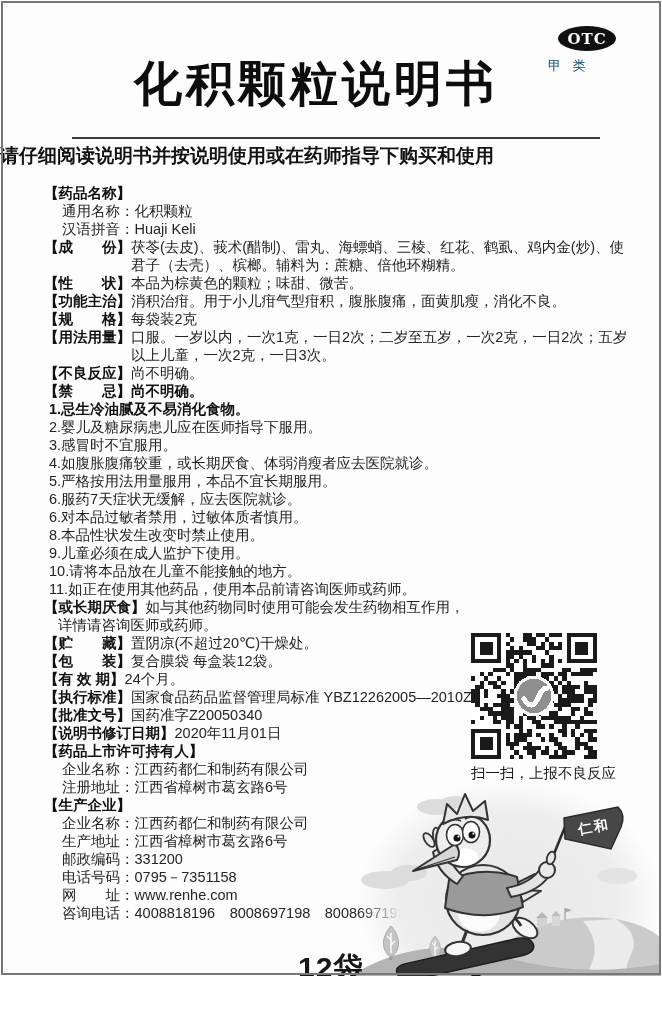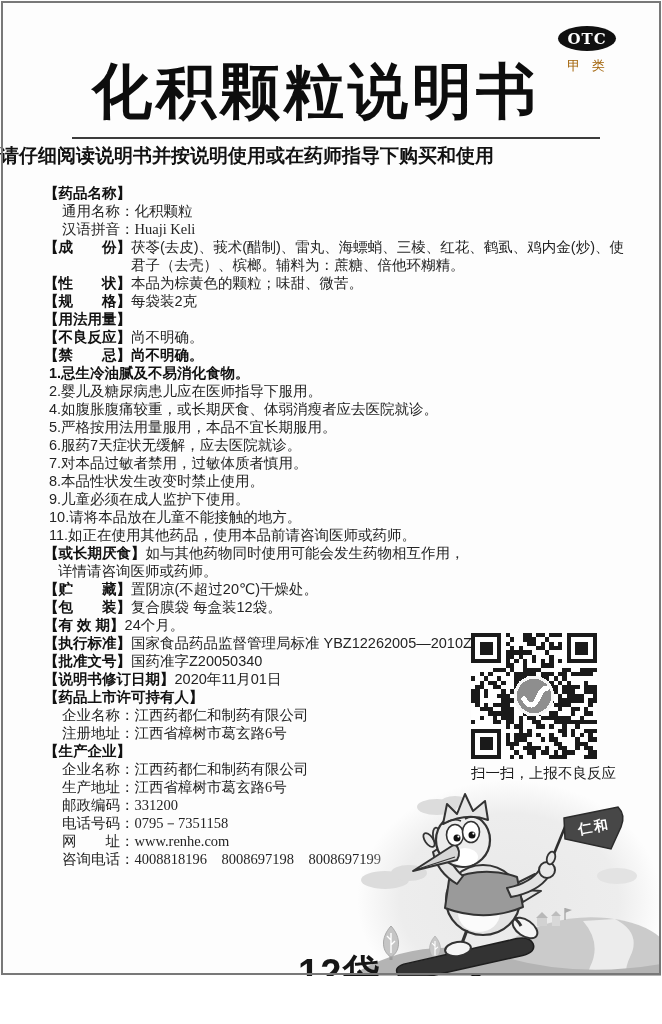--- a/index.html
+++ b/index.html
@@ -7,47 +7,47 @@
     position:relative;width:662px;height:976px;background:#fdfdfd;
     font-family:"Liberation Sans","DejaVu Sans",sans-serif;color:#222;
     overflow:hidden;
   }
   .frame{position:absolute;inset:1px;border:2px solid #787878;pointer-events:none;}
   
   .otc{position:absolute;left:558px;top:26px;width:58px;height:25px;background:#101010;
        border-radius:50%;display:flex;align-items:center;justify-content:center;}
   .otc span{color:#fff;font-family:"DejaVu Serif","Liberation Serif",serif;
        font-size:15px;font-weight:bold;letter-spacing:1px;}
-  .otc-class{position:absolute;left:548px;top:57px;width:80px;text-align:center;
-       font-size:13px;letter-spacing:4px;color:#a16207;}
+  .otc-class{position:absolute;left:548px;top:57px;width:80px;text-align:left;
+       font-size:13px;letter-spacing:4px;color:#0c4a6e;}
   
   .title{position:absolute;left:30px;right:60px;top:52px;text-align:center;
-       font-size:60px;font-weight:900;letter-spacing:4px;color:#0d0d0d;}
+       font-size:48px;font-weight:900;letter-spacing:4px;color:#0d0d0d;}
   .divider{position:absolute;left:72px;right:62px;top:137px;height:2px;background:#3c3c3c;}
   .notice{position:absolute;left:0;right:0;top:143px;text-align:left;
        font-size:19px;font-weight:700;color:#111;}
   
   .body{position:absolute;left:44px;right:26px;top:184px;font-size:14.5px;
        line-height:18px;color:#242424;}
   .row{display:flex;align-items:flex-start;}
   .lbl{font-weight:700;white-space:pre;flex:0 0 auto;color:#111;}
   .lbl:empty{display:none;}
   .txt{flex:1 1 auto;min-width:0;white-space:pre-wrap;}
-  .row.ind1{padding-left:18px;font-family:Liberation Serif, serif;}
+  .row.ind1{padding-left:18px;}
   .row.ind2{padding-left:14px;}
   .row.num{padding-left:5px;}
   .row.bold .txt{font-weight:700;color:#111;}
   .row.boldtxt .txt{font-weight:700;color:#111;}
   
   .qr-wrap{position:absolute;left:471px;top:633px;width:130px;text-align:center;}
   .qr-wrap svg{display:block;background:#fff;}
   .qr-caption{margin-top:5px;font-size:14.5px;color:#1c1c1c;white-space:nowrap;}
   
   .contact-note{position:absolute;left:55px;top:961px;font-size:13px;font-weight:700;color:#8b5cf6;margin-top:28px;}
-  .pack-count{position:absolute;left:298px;top:948px;font-size:38px;font-weight:600;
+  .pack-count{position:absolute;left:298px;top:948px;font-size:30px;font-weight:600;
        letter-spacing:1px;color:#161616;}
   .mascot{position:absolute;left:356px;top:780px;width:306px;height:242px;}
 </style>
 </head>
 <body>
 
 <div class="sheet">
 
   <div class="otc">
     <span>OTC</span>
@@ -71,51 +71,59 @@
       </div>
       <div class="row">
         <span class="lbl">【成　　份】</span>
         <span class="txt">茯苓(去皮)、莪术(醋制)、雷丸、海螵蛸、三棱、红花、鹤虱、鸡内金(炒)、使君子（去壳）、槟榔。辅料为：蔗糖、倍他环糊精。</span>
       </div>
       <div class="row">
         <span class="lbl">【性　　状】</span>
         <span class="txt">本品为棕黄色的颗粒；味甜、微苦。</span>
       </div>
       <div class="row">
+        <span class="lbl">【功能主治】</span>
+        <span class="txt">消积治疳。用于小儿疳气型疳积，腹胀腹痛，面黄肌瘦，消化不良。</span>
+      </div>
+      <div class="row">
         <span class="lbl">【规　　格】</span>
         <span class="txt">每袋装2克</span>
       </div>
       <div class="row">
         <span class="lbl">【用法用量】</span>
+        <span class="txt">口服。一岁以内，一次1克，一日2次；二岁至五岁，一次2克，一日2次；五岁以上儿童，一次2克，一日3次。</span>
       </div>
       <div class="row">
         <span class="lbl">【不良反应】</span>
         <span class="txt">尚不明确。</span>
       </div>
       <div class="row boldtxt">
         <span class="lbl">【禁　　忌】</span>
         <span class="txt">尚不明确。</span>
       </div>
       <div class="row num bold">
         <span class="txt">1.忌生冷油腻及不易消化食物。</span>
       </div>
       <div class="row num">
         <span class="txt">2.婴儿及糖尿病患儿应在医师指导下服用。</span>
       </div>
       <div class="row num">
+        <span class="txt">3.感冒时不宜服用。</span>
+      </div>
+      <div class="row num">
         <span class="txt">4.如腹胀腹痛较重，或长期厌食、体弱消瘦者应去医院就诊。</span>
       </div>
       <div class="row num">
         <span class="txt">5.严格按用法用量服用，本品不宜长期服用。</span>
       </div>
       <div class="row num">
         <span class="txt">6.服药7天症状无缓解，应去医院就诊。</span>
       </div>
       <div class="row num">
-        <span class="txt">7.对本品过敏者禁用，过敏体质者慎用。</span>
+        <span class="txt">6.对本品过敏者禁用，过敏体质者慎用。</span>
       </div>
       <div class="row num">
         <span class="txt">8.本品性状发生改变时禁止使用。</span>
       </div>
       <div class="row num">
         <span class="txt">9.儿童必须在成人监护下使用。</span>
       </div>
       <div class="row num">
         <span class="txt">10.请将本品放在儿童不能接触的地方。</span>
       </div>

